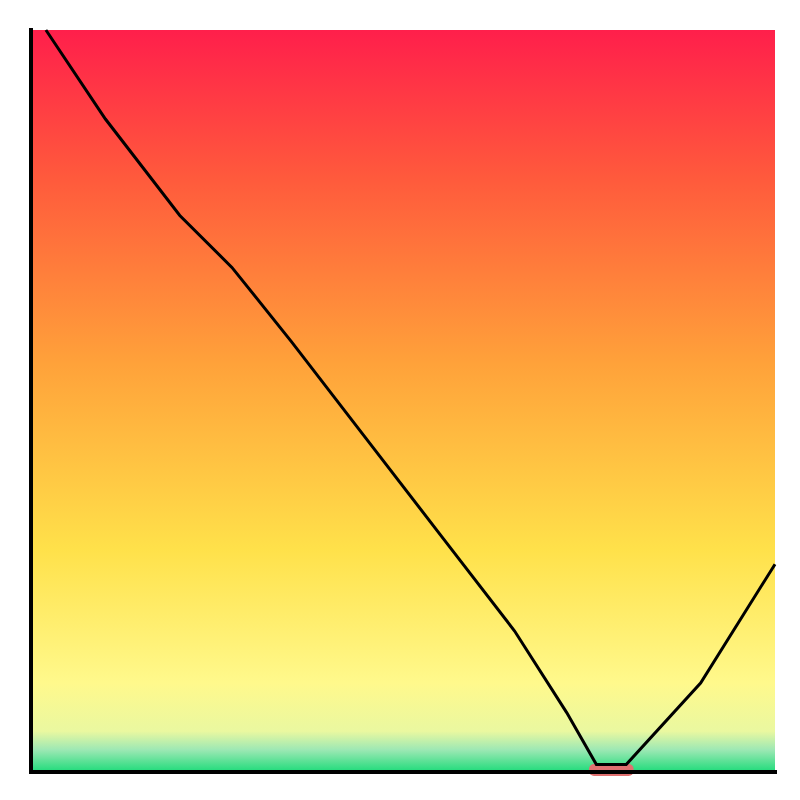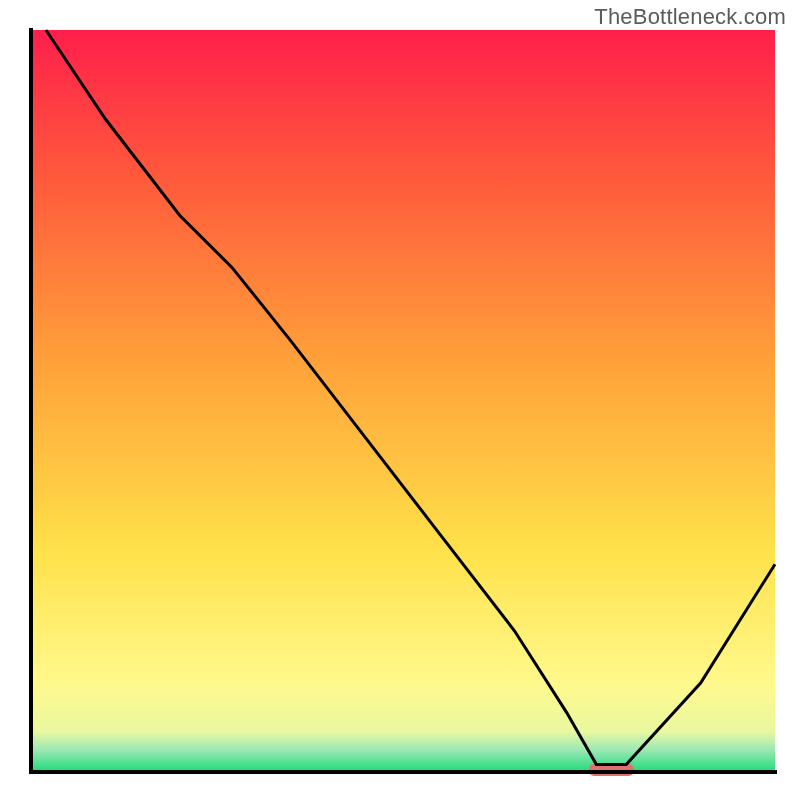--- a/index.html
+++ b/index.html
@@ -28,21 +28,20 @@
     position: absolute;
     top: 0;
     left: 0;
   }
 </style>
 </head>
 <body>
 
 <div class="container">
 
-  <div class="watermark">TheBottleneck.com</div>
 
   <svg class="chart" width="800" height="800" viewBox="0 0 800 800">
     <defs>
       <linearGradient id="bg-grad" x1="0" y1="0" x2="0" y2="1">
           <stop offset="0%" stop-color="#ff1f4b"></stop>
           <stop offset="20%" stop-color="#ff5a3c"></stop>
           <stop offset="45%" stop-color="#ffa23a"></stop>
           <stop offset="70%" stop-color="#ffe14a"></stop>
           <stop offset="88%" stop-color="#fff98c"></stop>
           <stop offset="94.5%" stop-color="#eaf8a0"></stop>

